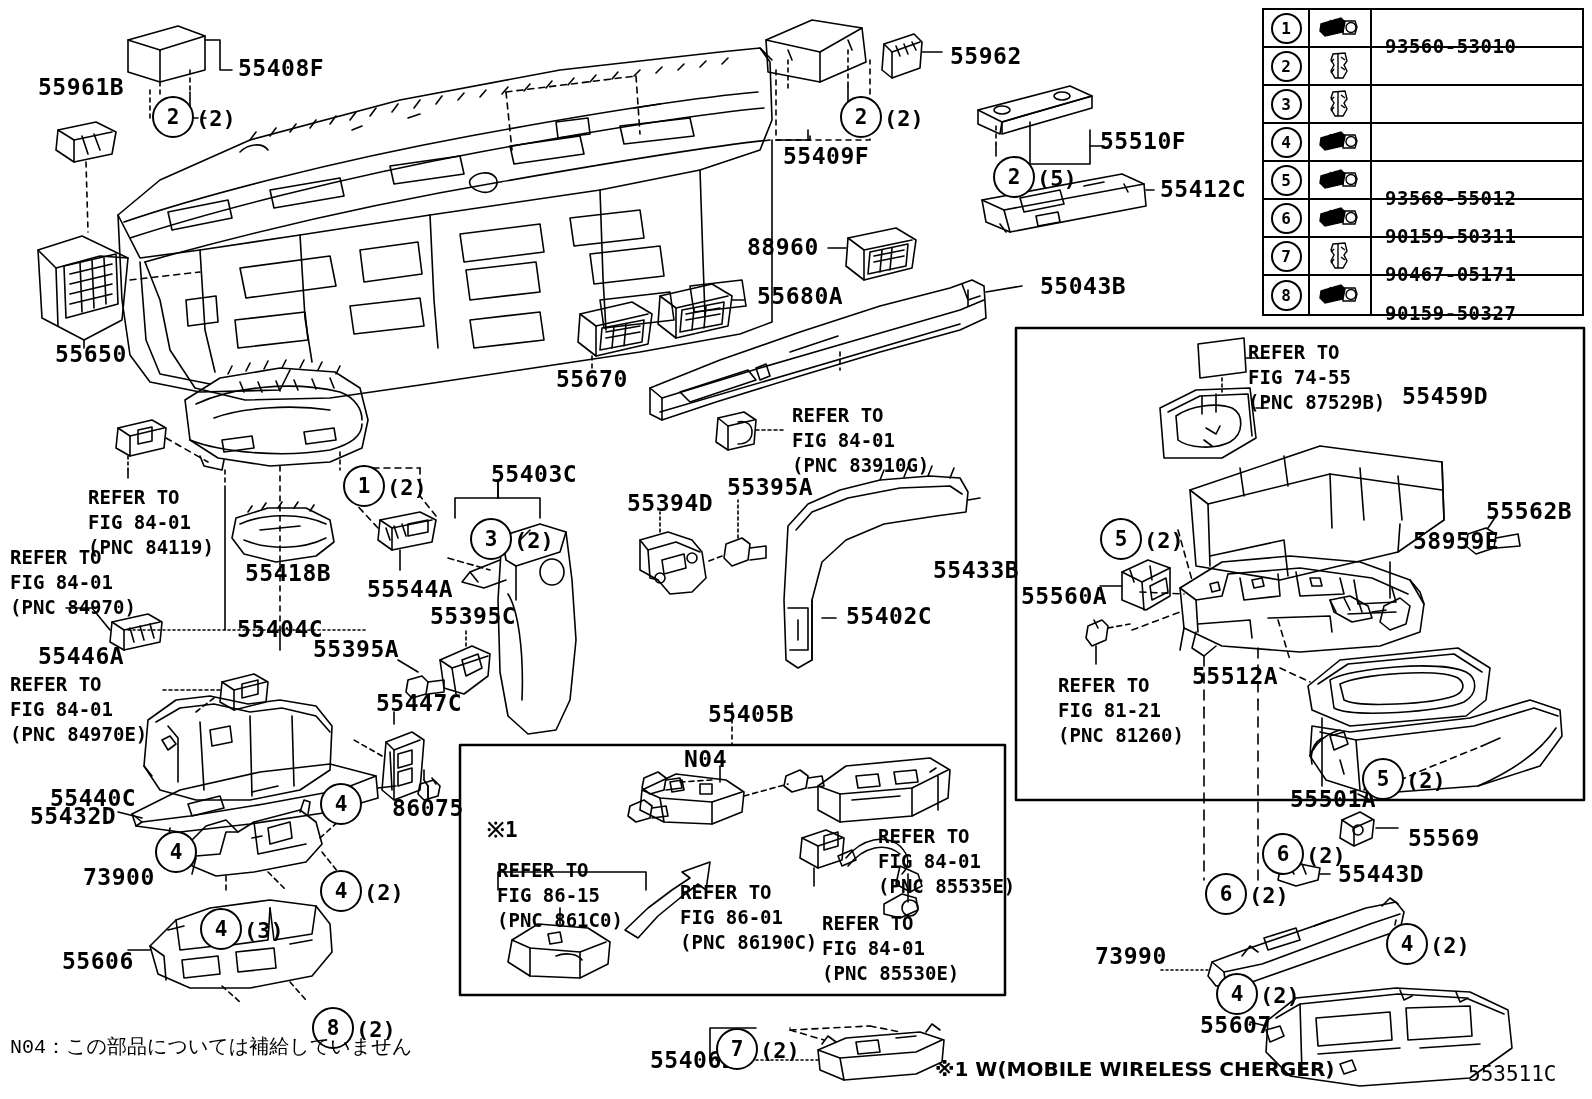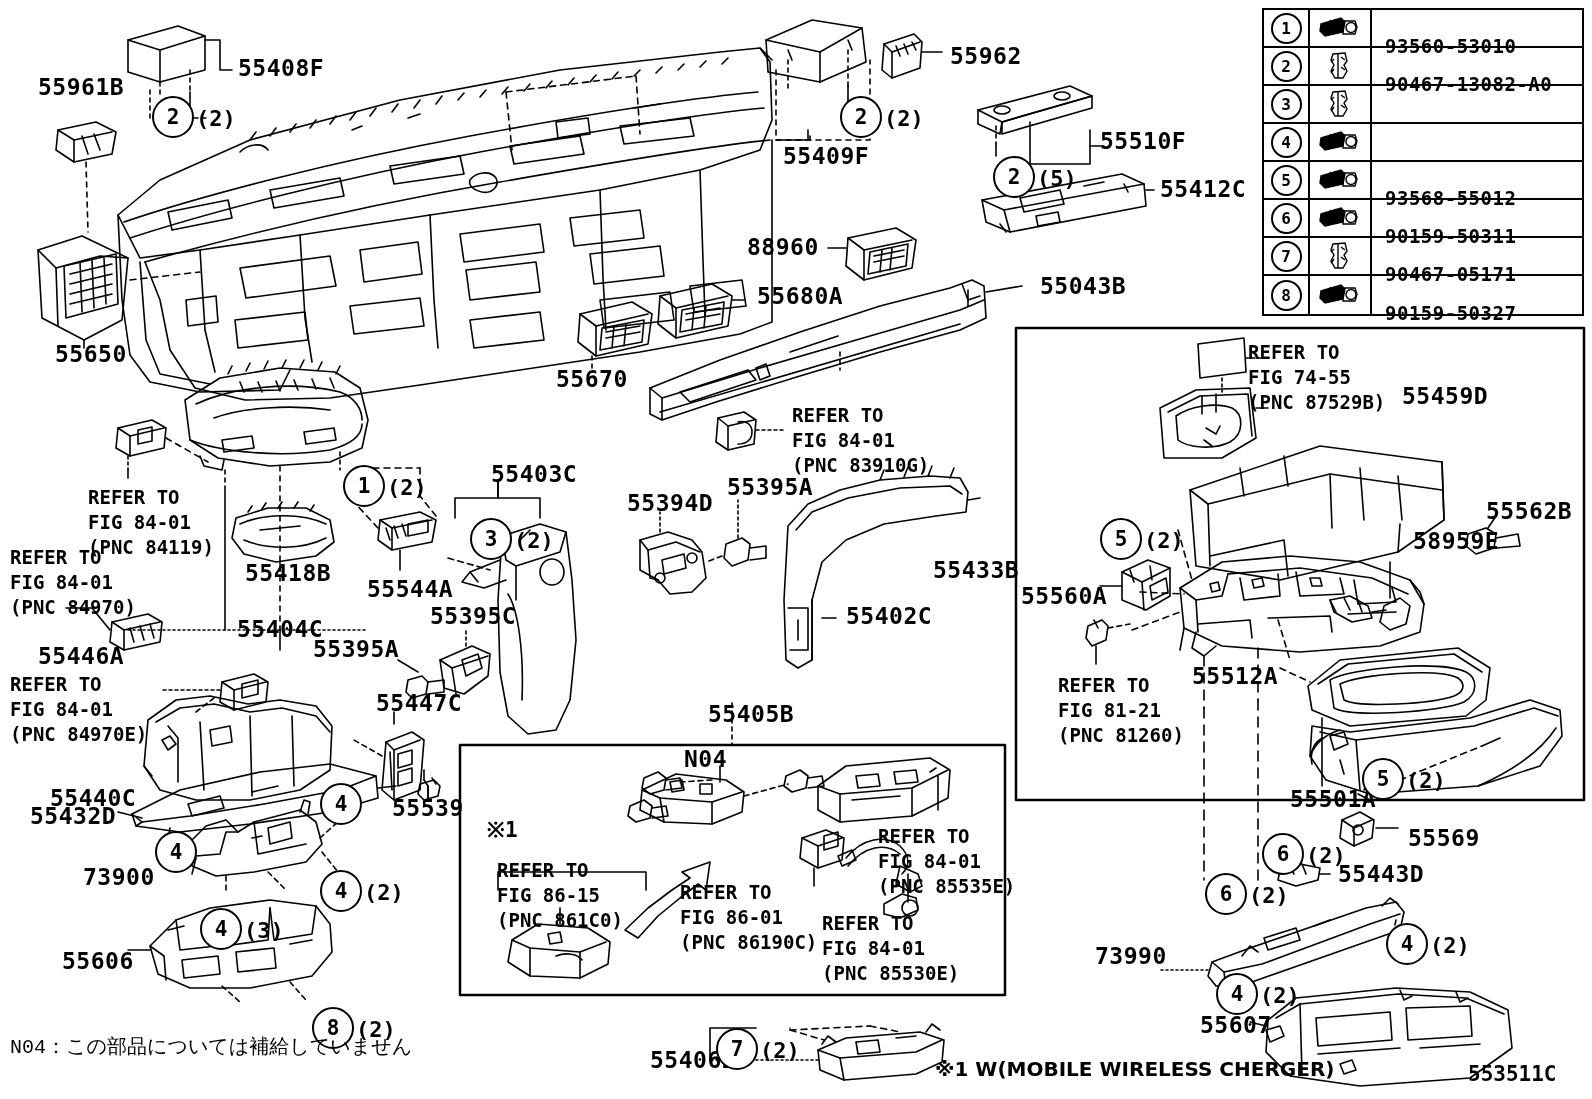--- a/index.html
+++ b/index.html
@@ -8,21 +8,21 @@
   .stage{position:absolute;left:0;top:0;width:1592px;height:1099px;}
   svg.art{position:absolute;left:0;top:0;width:1592px;height:1099px;}
   .lbl{position:absolute;font-weight:bold;font-size:23px;letter-spacing:0.5px;
        white-space:nowrap;line-height:1.0;font-family:"DejaVu Sans Mono","Liberation Mono",monospace;}
   .ref{position:absolute;font-weight:bold;font-size:19px;line-height:25px;
        white-space:pre;font-family:"DejaVu Sans Mono","Liberation Mono",monospace;}
   .note{position:absolute;font-size:20px;white-space:nowrap;
         font-family:Liberation Mono, monospace;}
   .noteb{position:absolute;font-size:20px;white-space:nowrap;font-weight:bold;
         font-family:"DejaVu Sans","Liberation Sans",sans-serif;}
-  .figid{position:absolute;font-size:21px;font-weight:bold;white-space:nowrap;
+  .figid{position:absolute;font-size:21px;font-weight:normal;white-space:nowrap;
         font-family:"DejaVu Sans Mono","Liberation Mono",monospace;}
   .callout{position:absolute;width:38px;height:38px;border:2.5px solid #000;border-radius:50%;
            display:flex;align-items:center;justify-content:center;
            font-size:21px;font-weight:bold;background:#fff;
            font-family:"DejaVu Sans Mono","Liberation Mono",monospace;}
   .qty{position:absolute;font-size:22px;font-weight:bold;white-space:nowrap;
        font-family:"DejaVu Sans Mono","Liberation Mono",monospace;}
   
   .legend{position:absolute;left:1262px;top:8px;width:322px;border:2.5px solid #000;
           background:#fff;box-sizing:border-box;}
@@ -725,21 +725,20 @@
     <div class="lico">
       <svg width="46" height="30" viewBox="0 0 46 30">
             <g fill="none" stroke="#000" stroke-width="1.4">
       <path d="M16,3 L28,2 L30,10 L27,14 L30,20 L26,27 L18,27 L14,20 L17,14 L14,9 Z"></path>
       <path d="M21,3 L21,27"></path>
               <path d="M24,6 L28,9 M24,16 L28,19"></path>
       <path d="M17,8 L14,11 M17,18 L14,22"></path>
             </g>
           </svg>
     </div>
-    <div class="lpn">90467-13082-A0</div>
   </div>
   <div class="lrow">
     <div class="lnum">
           <span>3</span>
         </div>
     <div class="lico">
       <svg width="46" height="30" viewBox="0 0 46 30">
             <g fill="none" stroke="#000" stroke-width="1.4">
       <path d="M16,3 L28,2 L30,10 L27,14 L30,20 L26,27 L18,27 L14,20 L17,14 L14,9 Z"></path>
       <path d="M21,3 L21,27"></path>
@@ -846,21 +845,21 @@
 <div class="lbl" style="left:727px;top:476px">55395A</div>
 <div class="lbl" style="left:933px;top:559px">55433B</div>
 <div class="lbl" style="left:846px;top:605px">55402C</div>
 <div class="lbl" style="left:245px;top:562px">55418B</div>
 <div class="lbl" style="left:367px;top:578px">55544A</div>
 <div class="lbl" style="left:237px;top:618px">55404C</div>
 <div class="lbl" style="left:313px;top:638px">55395A</div>
 <div class="lbl" style="left:430px;top:605px">55395C</div>
 <div class="lbl" style="left:38px;top:645px">55446A</div>
 <div class="lbl" style="left:376px;top:692px">55447C</div>
-<div class="lbl" style="left:392px;top:797px">55539</div>
+<div class="lbl" style="left:392px;top:797px">86075</div>
 <div class="lbl" style="left:50px;top:787px">55440C</div>
 <div class="lbl" style="left:30px;top:805px">55432D</div>
 <div class="lbl" style="left:83px;top:866px">73900</div>
 <div class="lbl" style="left:62px;top:950px">55606</div>
 <div class="lbl" style="left:708px;top:703px">55405B</div>
 <div class="lbl" style="left:684px;top:748px">N04</div>
 <div class="lbl" style="left:650px;top:1049px">55406B</div>
 <div class="lbl" style="left:1402px;top:385px">55459D</div>
 <div class="lbl" style="left:1486px;top:500px">55562B</div>
 <div class="lbl" style="left:1413px;top:530px">58959E</div>

